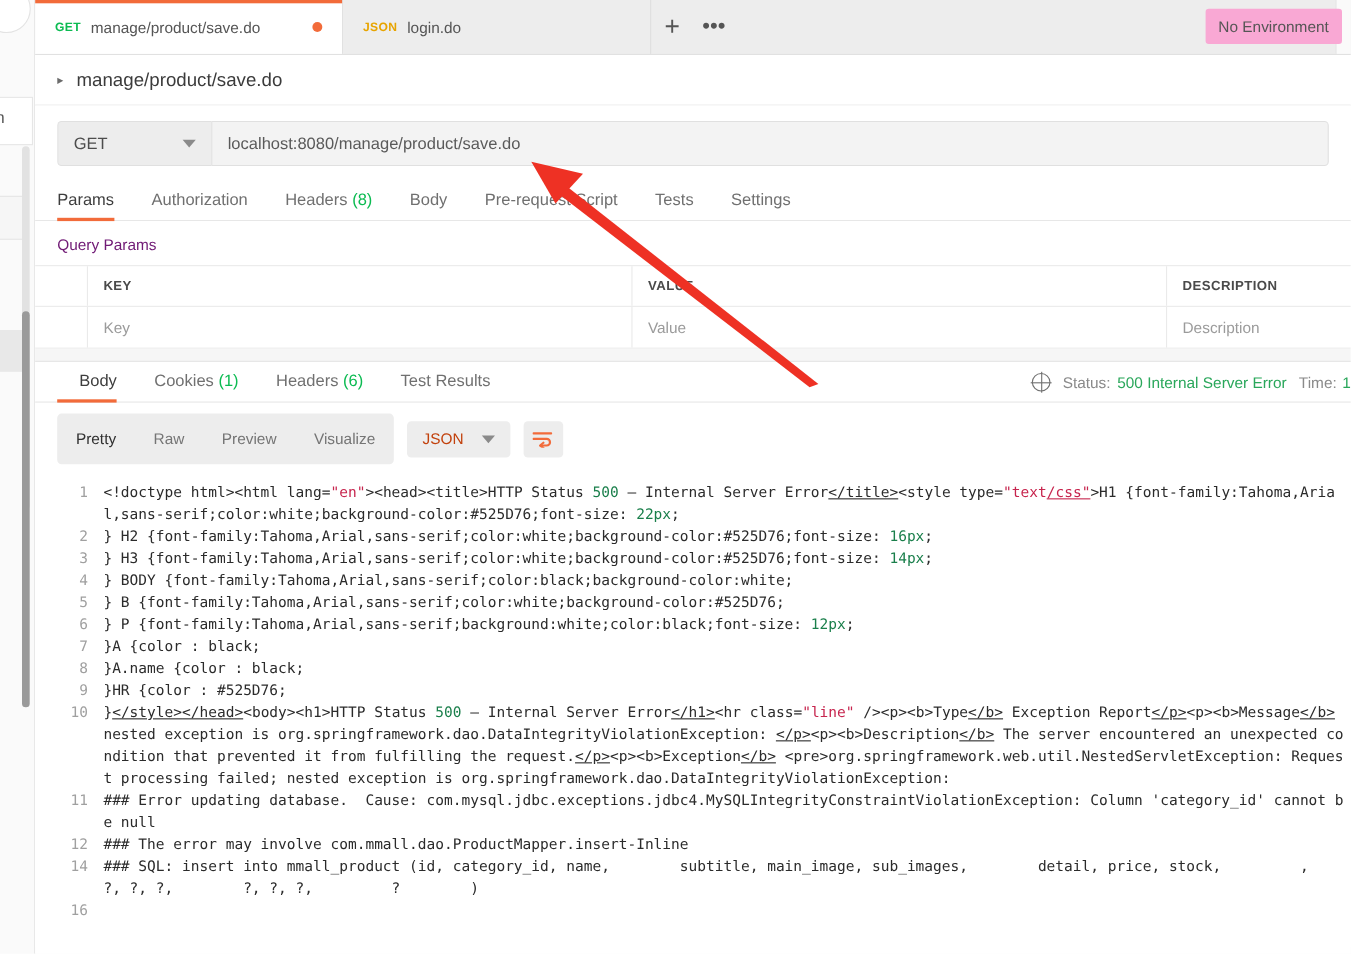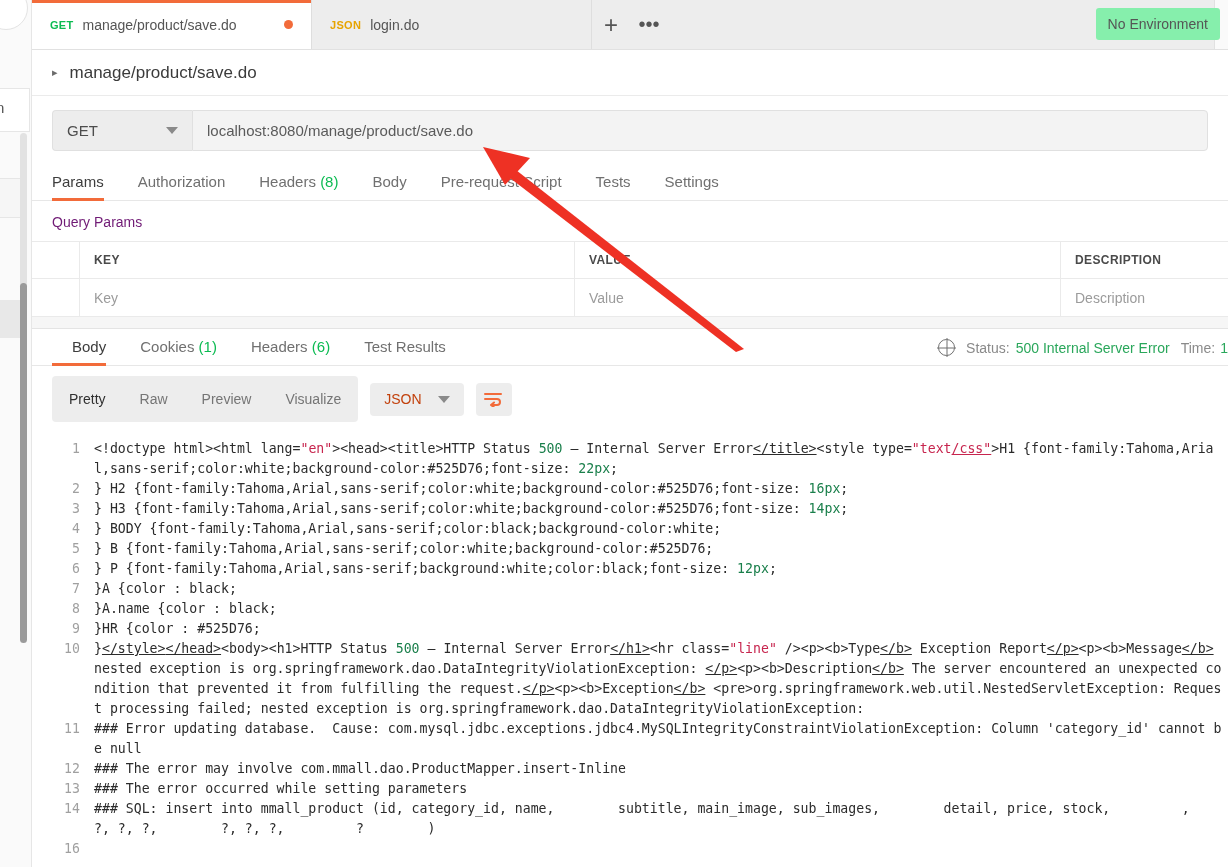--- a/index.html
+++ b/index.html
@@ -59,21 +59,21 @@
   .tab-name { font-size:14px; color:#555; flex:1; white-space:nowrap; }
   .tab-dot { width:9px; height:9px; border-radius:50%; background:#f26b3a; }
   .tabbar-btn {
     width:38px; display:flex; align-items:center; justify-content:center;
     color:#555; font-size:20px; cursor:pointer; background:#ededed;
   }
   .tabbar-btn.plus { font-size:24px; font-weight:300; }
   .tabbar-fill { flex:1; background:#ededed; }
   .env-btn {
     position:absolute; right:8px; top:8px; height:32px; padding:0 12px;
-    background:#86efac; border-radius:3px; display:flex; align-items:center;
+    background:#f9a8d4; border-radius:3px; display:flex; align-items:center;
     font-size:14px; color:#555; overflow:hidden; white-space:nowrap; z-index:3;
   }
   .tab-spacer-right { width:14px; background:#fafafa; border-left:1px solid #e1e1e1; }
 
   
   .breadcrumb {
     height:46px; display:flex; align-items:center; gap:12px; padding:0 20px;
     border-bottom:1px solid #ebebeb; background:#fff;
   }
   .crumb-caret { color:#6b6b6b; font-size:11px; }
@@ -364,24 +364,20 @@
           </div>
           <div class="cline">
             <div class="gut">11</div>
             <div class="code"><span class="tg">### Error updating database.  Cause: com.mysql.jdbc.exceptions.jdbc4.MySQLIntegrityConstraintViolationException: Column 'category_id' cannot be null</span></div>
           </div>
           <div class="cline">
             <div class="gut">12</div>
             <div class="code"><span class="tg">### The error may involve com.mmall.dao.ProductMapper.insert-Inline</span></div>
           </div>
           <div class="cline">
-            <div class="gut">13</div>
-            <div class="code"><span class="tg">### The error occurred while setting parameters</span></div>
-          </div>
-          <div class="cline">
             <div class="gut">14</div>
             <div class="code"><span class="tg">### SQL: insert into mmall_product (id, category_id, name,        subtitle, main_image, sub_images,        detail, price, stock,         ,         ?, ?, ?,        ?, ?, ?,         ?        )</span></div>
           </div>
           <div class="cline">
             <div class="gut">16</div>
             <div class="code"></div>
           </div>
         </div>
     </div>
 

